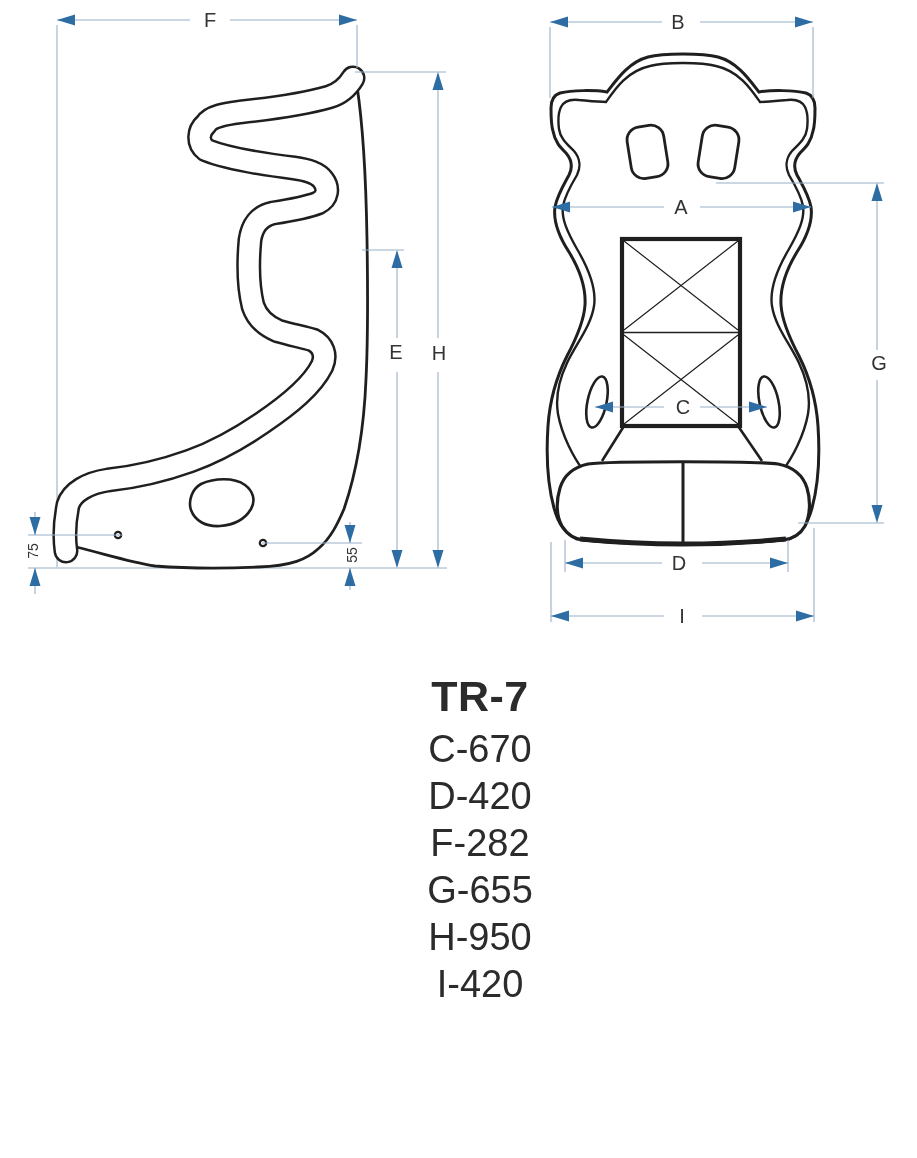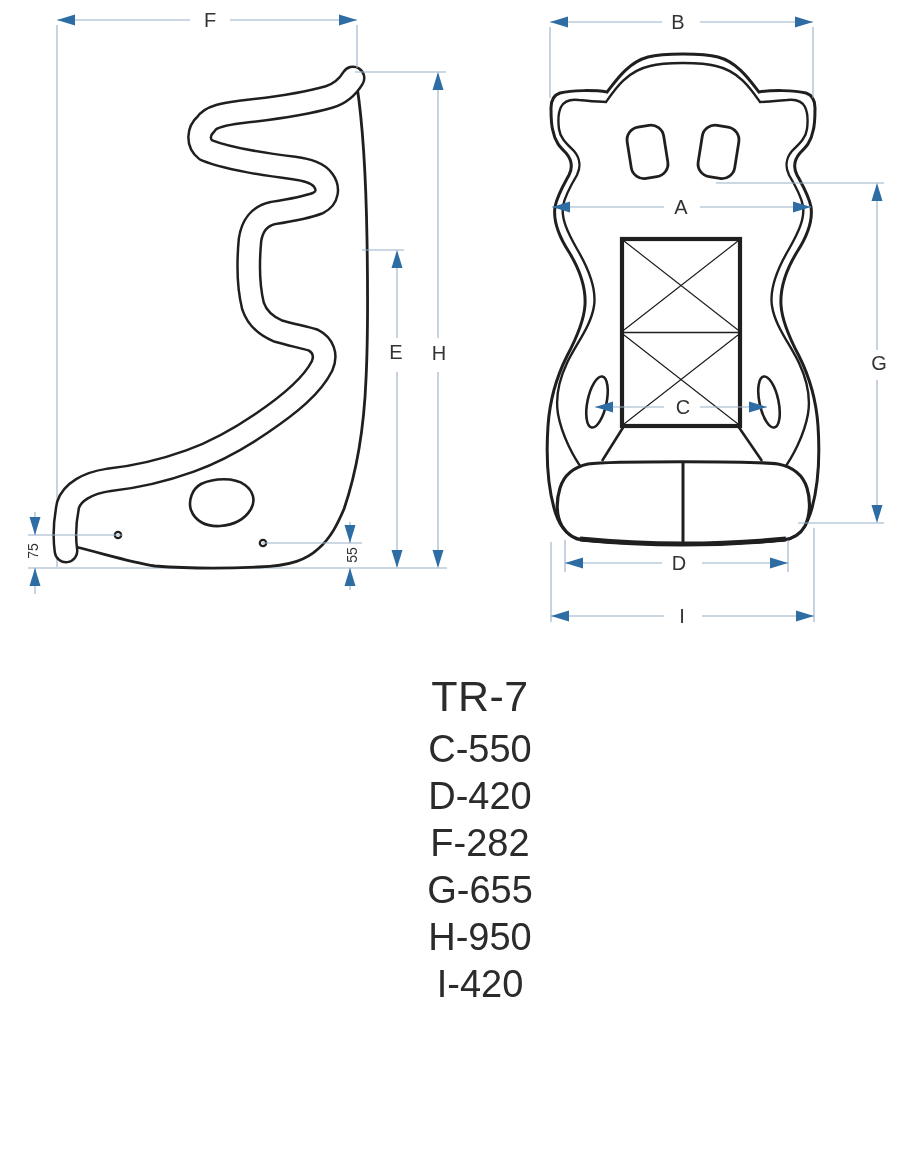--- a/index.html
+++ b/index.html
@@ -6,21 +6,21 @@
   body{
     width:917px;height:1158px;position:relative;
     background:#ffffff;overflow:hidden;
     font-family:"Liberation Sans", sans-serif;
   }
   #drawing{position:absolute;left:0;top:0;}
   .spec-block{
     position:absolute;left:43px;top:670px;width:874px;
     text-align:center;color:#2b2b2b;
   }
-  .spec-title{font-weight:normal;font-size:43px;line-height:52px;margin-bottom:4px;letter-spacing:0.5px;}
+  .spec-title{font-weight:bold;font-size:43px;line-height:52px;margin-bottom:4px;letter-spacing:0.5px;}
   .spec-item{font-size:38px;line-height:47px;}
   text{font-family:"Liberation Sans", sans-serif;}
 </style>
 </head>
 <body>
 
 <svg id="drawing" width="917" height="660" viewBox="0 0 917 660" xmlns="http://www.w3.org/2000/svg">
 
   <g fill="none" stroke-width="1.1" stroke="#9ab0c9">
     <path d="M57 25V567"></path>
@@ -136,19 +136,19 @@
     <text x="396" y="359">E</text>
     <text x="439" y="360">H</text>
     <text x="879" y="370">G</text>
     <text x="33" y="551" font-size="14" dominant-baseline="central" transform="rotate(-90 33 551)">75</text>
     <text x="352" y="555" font-size="14" dominant-baseline="central" transform="rotate(-90 352 555)">55</text>
   </g>
 </svg>
 
 <div class="spec-block">
   <div class="spec-title">TR-7</div>
-  <div class="spec-item">C-550</div>
+  <div class="spec-item">C-670</div>
   <div class="spec-item">D-420</div>
   <div class="spec-item">F-282</div>
   <div class="spec-item">G-655</div>
   <div class="spec-item">H-950</div>
   <div class="spec-item">I-420</div>
 </div>
 
 </body></html>

